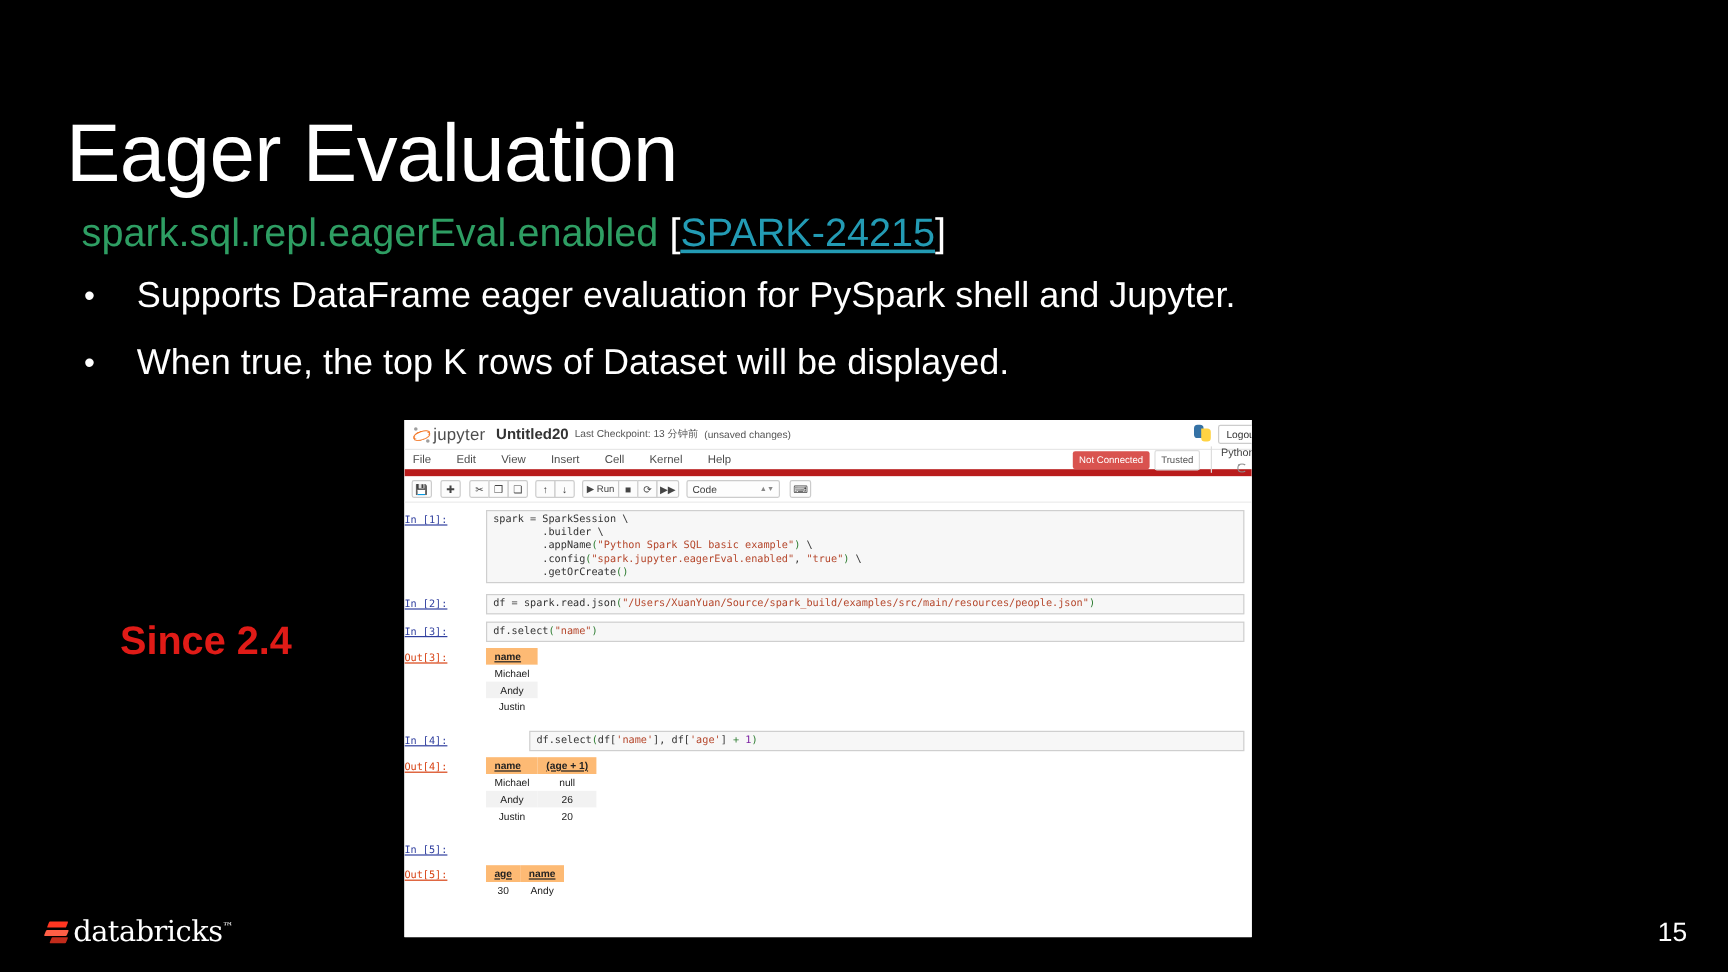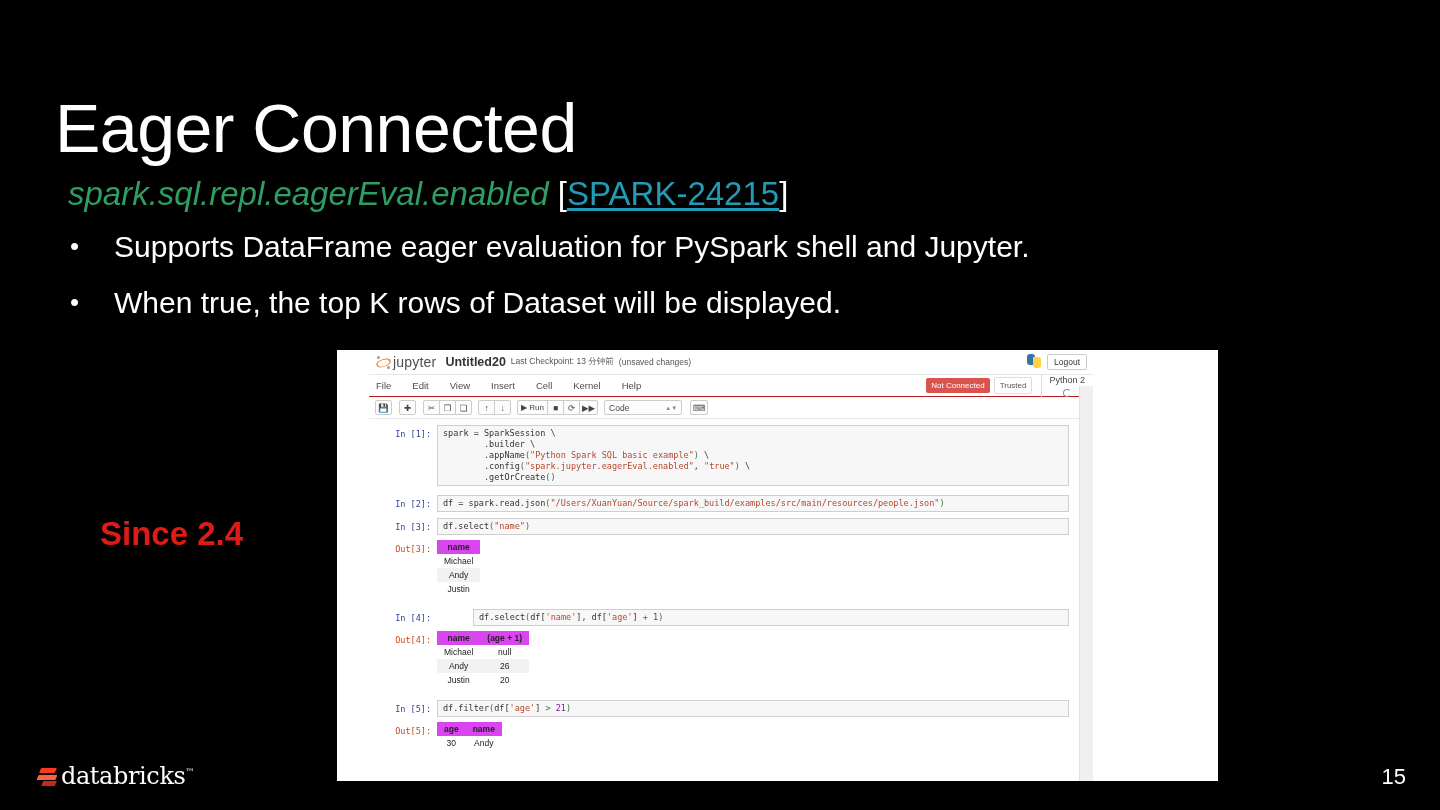--- a/index.html
+++ b/index.html
@@ -22,21 +22,21 @@
     font-weight: 400;
     letter-spacing: -0.5px;
     white-space: nowrap;
   }
   .subtitle {
     position: absolute;
     left: 68px; top: 175px;
     font-size: 33px;
     white-space: nowrap;
   }
-  .subtitle .cfg { color: #2e9e63; font-style: italic; }
+  .subtitle .cfg { color: #2e9e63; }
   .subtitle .brk { color: #ffffff; }
   .subtitle .lnk {
     color: #239bb4;
     text-decoration: underline;
     text-decoration-color: #239bb4;
     text-underline-offset: 3px;
   }
 
   .bullets {
     position: absolute;
@@ -97,26 +97,25 @@
     position: absolute;
     right: 34px; top: 764px;
     color: #ffffff;
     font-size: 22px;
   }
 
   
   .nb-shot {
     position: absolute;
     left: 337px; top: 350px;
-    width: 881px; height: 431px;
+    width: 706px; height: 431px;
     background: #ffffff;
     overflow: hidden;
     font-family: "Liberation Sans", sans-serif;
     color: #333333;
-    padding-left: 32px;
   }
   .nb-inner { position: relative; width: 724px; height: 431px; background:#fff; }
   .nb-scroll {
     position: absolute; right: 0; top: 36px; width: 14px; bottom: 0;
     background: #f0f0f0; border-left: 1px solid #e2e2e2;
   }
 
   
   .nb-header {
     height: 25px; display: flex; align-items: center;
@@ -162,21 +161,21 @@
   }
   .logout-btn {
     font-size: 8.5px; color: #333;
     border: 1px solid #cccccc; border-radius: 2px;
     padding: 2px 6px; background: #fff;
   }
 
   
   .nb-menubar {
     height: 22px; display:flex; align-items:center;
-    border-bottom: 1px solid #b91c1c;
+    border-bottom: 6px solid #b91c1c;
     padding-left: 7px; background:#fff;
   }
   .nb-menu-item { font-size: 9.5px; color:#4d4d4d; padding: 0 12px 0 0; margin-right:9px; }
   .nb-menubar-right { margin-left:auto; display:flex; align-items:center; }
   .badge-notconn {
     background: #d9534f; color:#fff; font-size: 8px;
     padding: 3px 5px; border-radius: 2px; margin-right: 4px;
     white-space: nowrap;
   }
   .badge-trusted {
@@ -220,24 +219,25 @@
     padding: 0 4px; font-size: 8.5px; color:#444; margin-right: 8px;
     justify-content: space-between;
   }
   .tb-select .caret { font-size: 6px; color:#888; line-height: 1; }
 
   
   .nb-body { position: relative; padding-top: 6px; background:#fff; height: 362px; }
   .nb-cell { display: flex; padding: 0 24px 0 0; margin-bottom: 5px; }
   .prompt {
     width: 68px; flex: 0 0 68px;
-    text-align: right; padding-right: 6px;
+    padding-right: 6px;
     font-family: "DejaVu Sans Mono", monospace;
     font-size: 8.5px; line-height: 13px;
     padding-top: 3px;
+    text-decoration: underline;
   }
   .prompt.in { color: #303f9f; }
   .prompt.out { color: #d84315; }
   .code-area {
     flex: 1 1 auto;
     background: #f7f7f7;
     border: 1px solid #cfcfcf;
     padding: 2px 5px;
     font-family: "DejaVu Sans Mono", monospace;
     font-size: 8.5px;
@@ -252,34 +252,35 @@
   .code-area .op { color: #333; }
 
   
   .out-wrap { flex: 1 1 auto; }
   table.sparkdf {
     border-collapse: collapse;
     font-size: 8.5px;
     color: #222;
   }
   table.sparkdf th {
-    font-weight: bold; background: #d946ef;
-    padding: 2px 7px; text-align: center;
+    font-weight: bold; background: #fdba74;
+    padding: 2px 7px; text-align: left;
     white-space: nowrap;
+    text-decoration: underline;
   }
   table.sparkdf td {
     padding: 2px 7px; text-align: center; white-space: nowrap;
   }
   table.sparkdf tr.odd td { background: #f2f2f2; }
   table.sparkdf tr.even td { background: #ffffff; }
 </style>
 </head>
 <body>
 
-<h1 class="slide-title">Eager Connected</h1>
+<h1 class="slide-title">Eager Evaluation</h1>
 
 <div class="subtitle">
   <span class="cfg">spark.sql.repl.eagerEval.enabled</span><span class="brk">&nbsp;</span><span class="brk">[</span><span class="lnk">SPARK-24215</span><span class="brk">]</span>
 </div>
 
 <div class="bullets">
   <div class="bullet-row">
     <span class="bullet-dot">•</span>
     <span class="bullet-text">Supports DataFrame eager evaluation for PySpark shell and Jupyter.</span>
   </div>
@@ -444,21 +445,20 @@
                   <td>Justin</td>
                   <td>20</td>
                 </tr>
               </tbody>
             </table>
           </div>
       </div>
 
       <div class="nb-cell" style="margin-top:13px;">
         <span class="prompt in">In [5]:</span>
-        <div class="code-area"><div><span class="op">df.filter</span><span class="p">(</span><span class="op">df[</span><span class="s">'age'</span><span class="op">] </span><span class="p">&gt; </span><span class="n">21</span><span class="p">)</span></div></div>
       </div>
 
       <div class="nb-cell" style="margin-top:3px;">
         <span class="prompt out">Out[5]:</span>
         <div class="out-wrap">
             <table class="sparkdf">
               <thead>
                 <tr>
                   <th>age</th>
                   <th>name</th>

